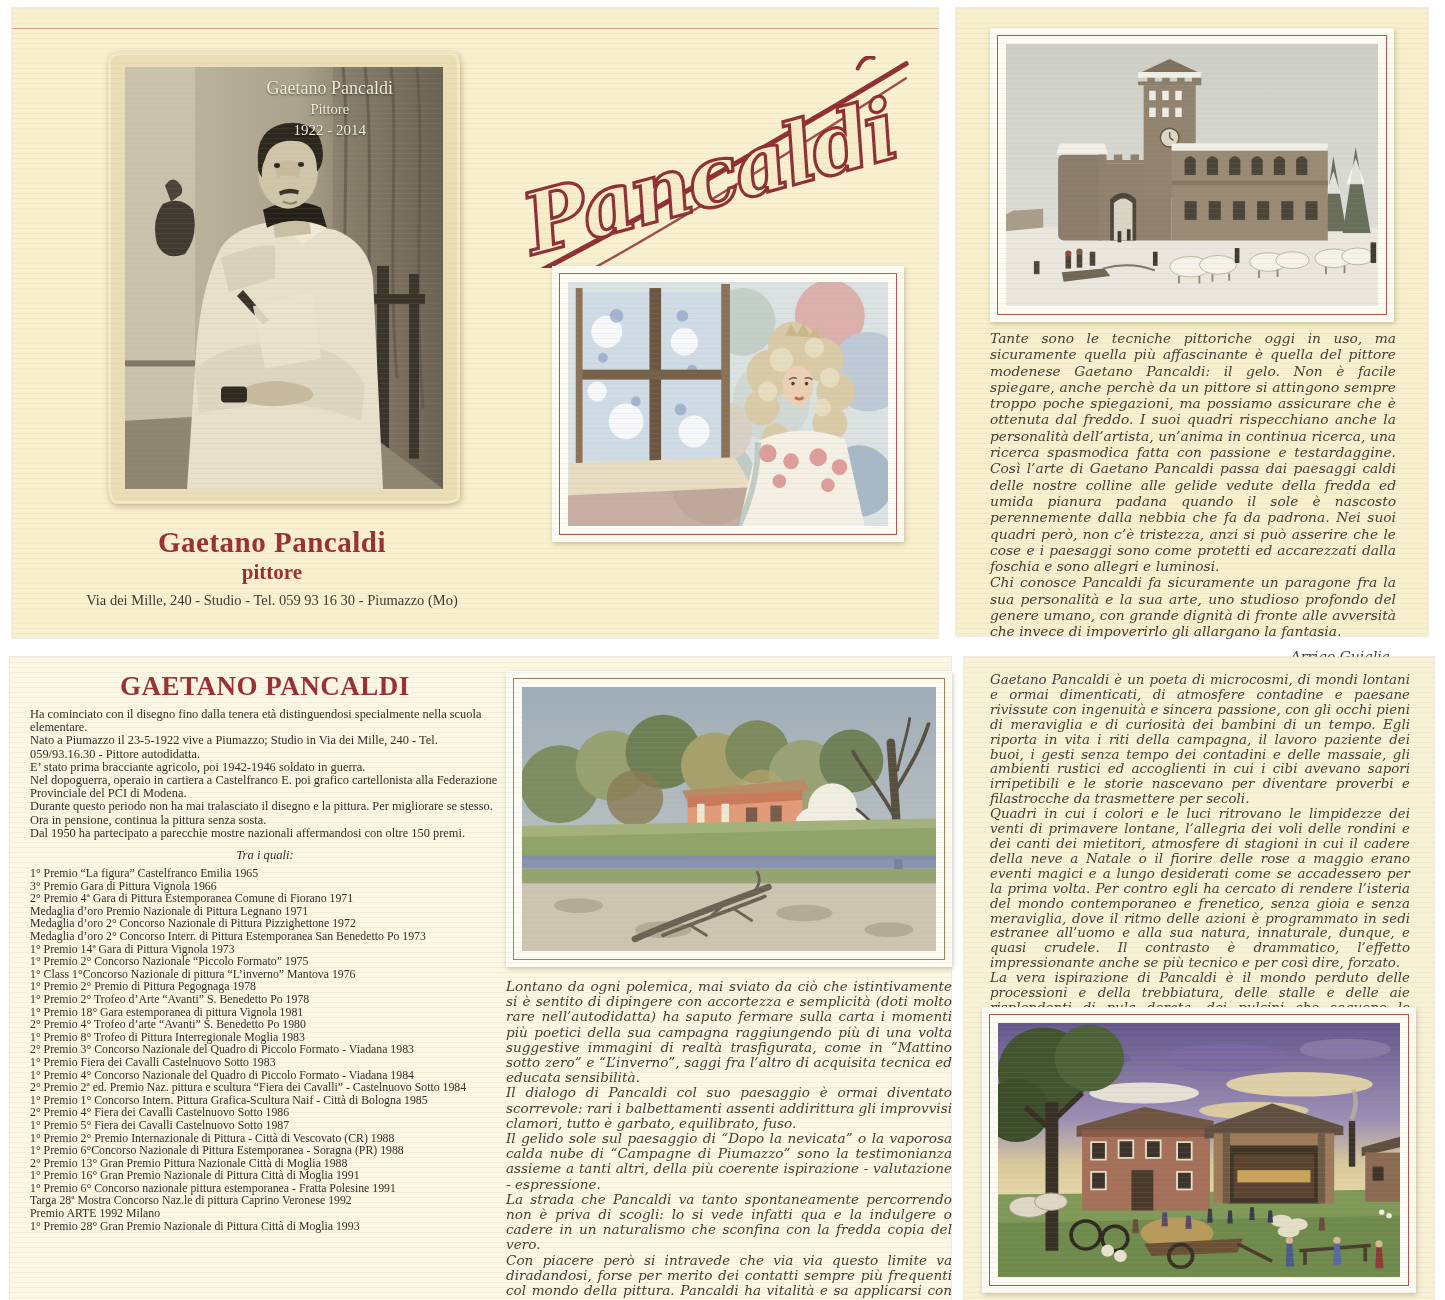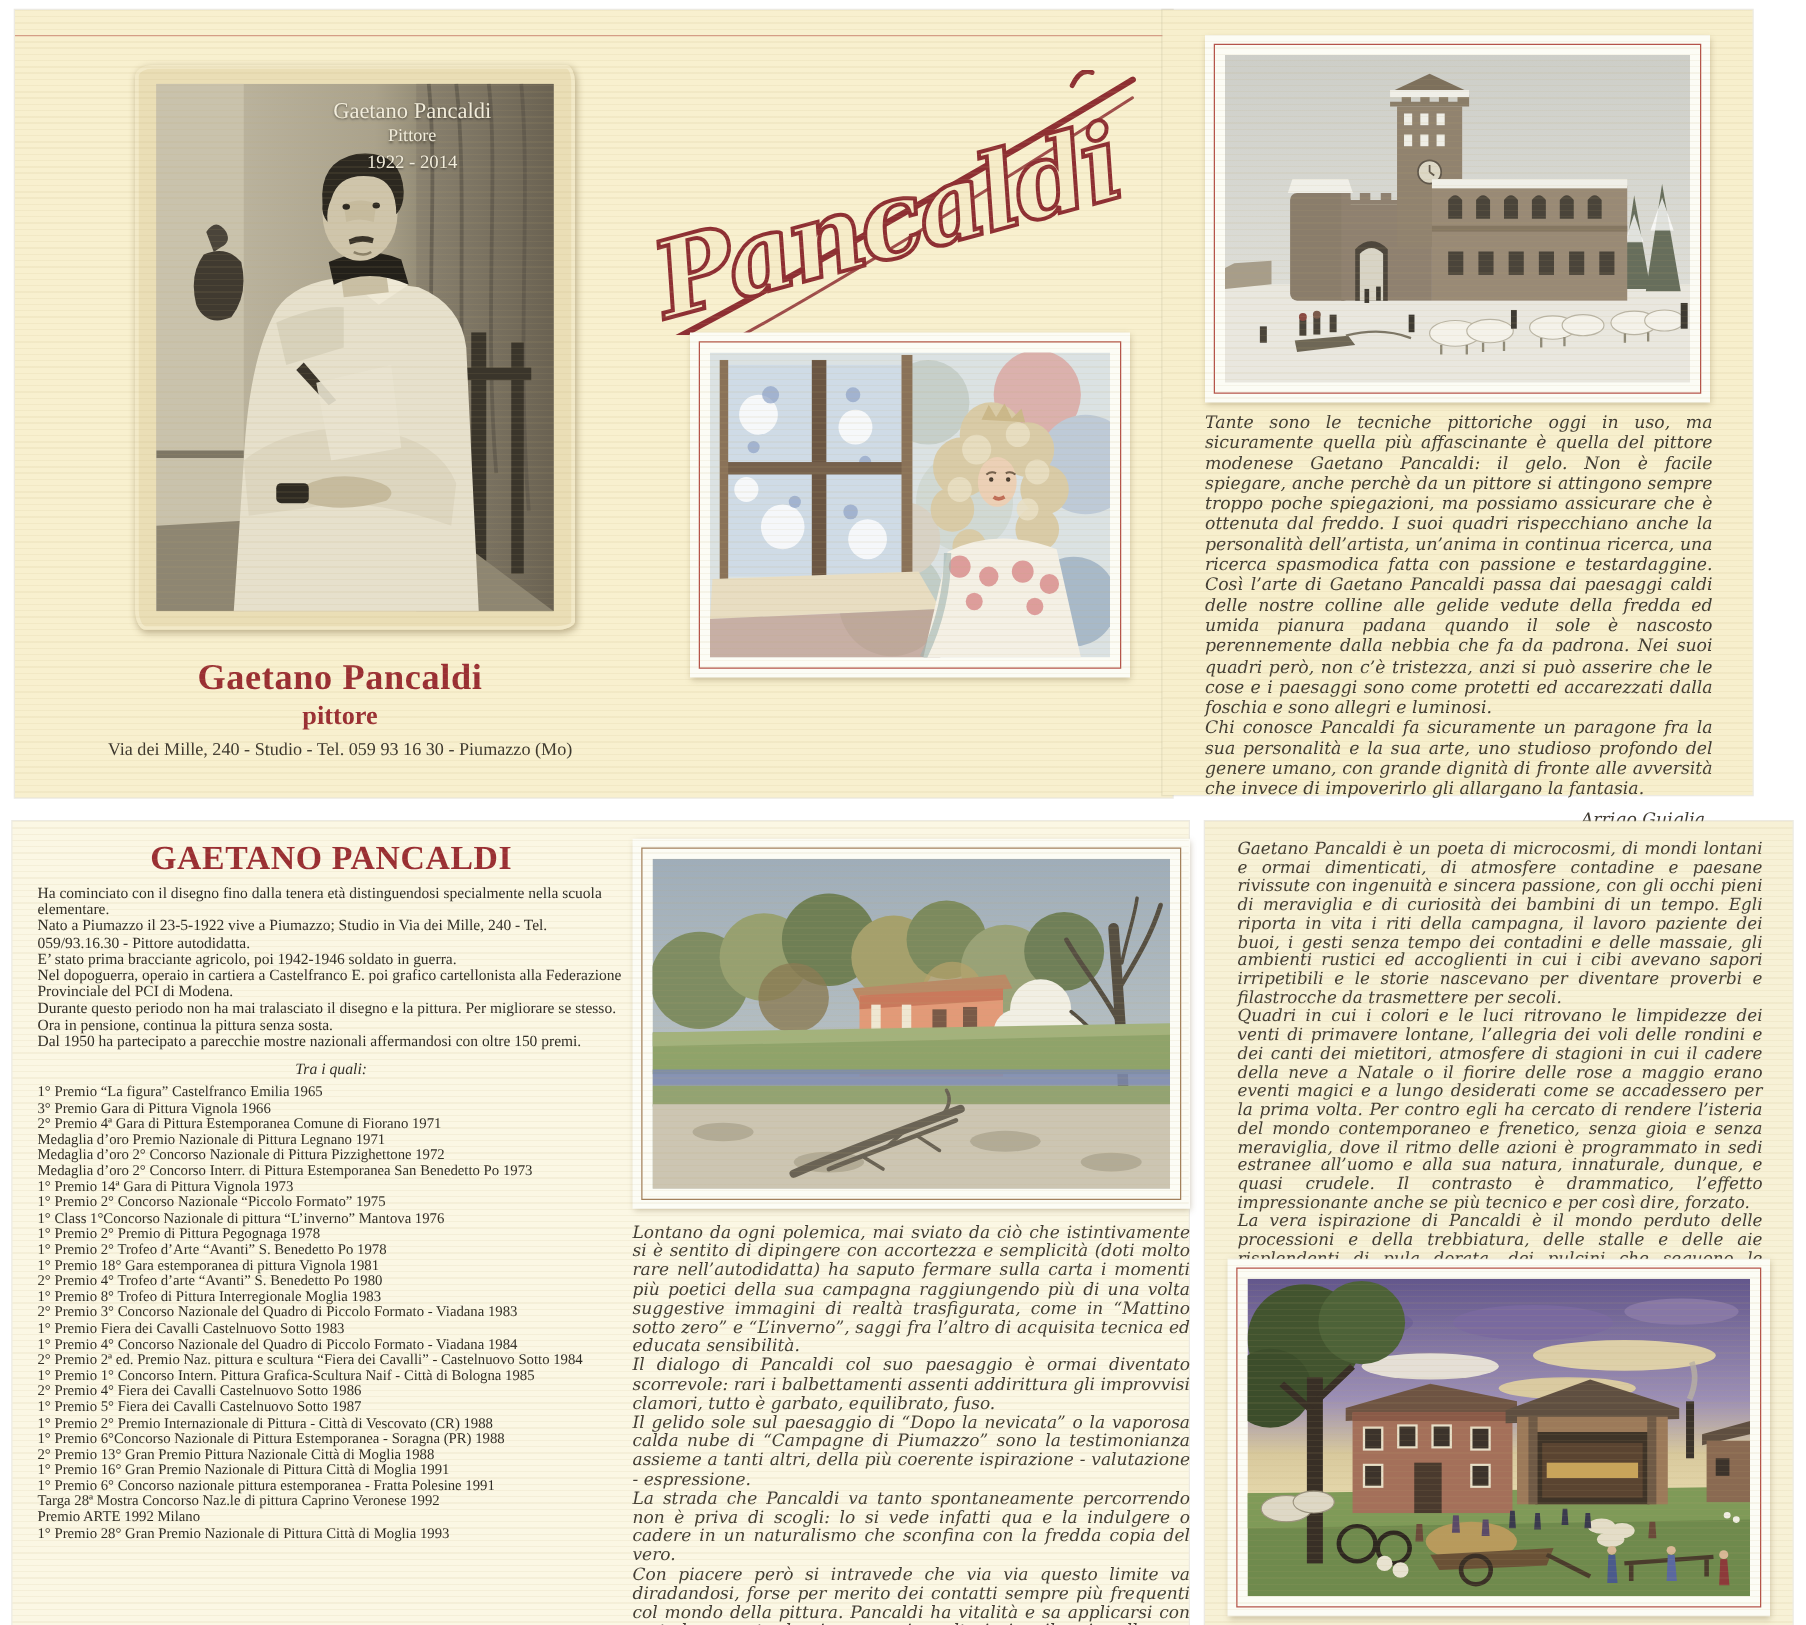--- a/index.html
+++ b/index.html
@@ -4,21 +4,21 @@
 <style>
   html,body{margin:0;padding:0;background:#ffffff;}
   body{width:1445px;height:1300px;position:relative;overflow:hidden;
        font-family:"Liberation Serif","DejaVu Serif",serif;color:#33302a;}
 
   
   .sheet{position:absolute;box-shadow:0 0 0 1px rgba(180,170,140,.25);}
   .sheet .lines{position:absolute;inset:0;pointer-events:none;
      background:repeating-linear-gradient(180deg,rgba(186,166,110,.10) 0 1px,rgba(255,255,255,0) 1px 5px);}
   #panelA{left:12px;top:8px;width:926px;height:630px;background:#f8f0cf;}
-  #panelB{left:930px;top:8px;width:472px;height:628px;background:#f7efcd;}
+  #panelB{left:956px;top:8px;width:472px;height:628px;background:#f7efcd;}
   #panelC{left:10px;top:657px;width:941px;height:643px;background:#fbf7e4;}
   #panelD{left:964px;top:657px;width:470px;height:643px;background:#f7f1d6;}
   .redline{position:absolute;left:0;right:0;top:20px;height:1px;background:rgba(190,90,80,.55);}
 
   
   .photo-wrap{position:absolute;left:96px;top:44px;width:352px;height:452px;
      background:#eadeb6;border-radius:14px 7px 16px 9px/9px 14px 7px 16px;
      box-shadow:1px 2px 6px rgba(120,100,60,.45), inset 0 0 0 3px #f2e9c8;
      padding:15px 17px;box-sizing:border-box;}
   .photo-wrap svg{display:block;width:100%;height:100%;}

